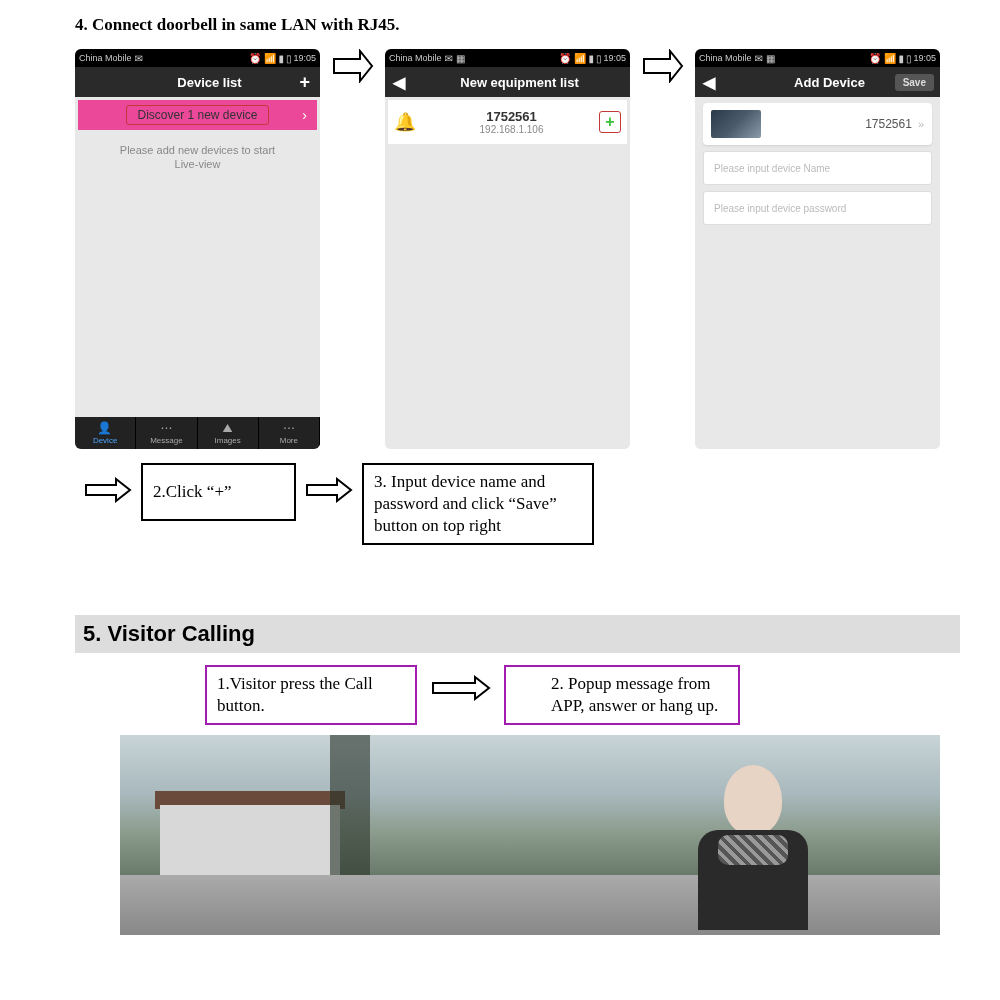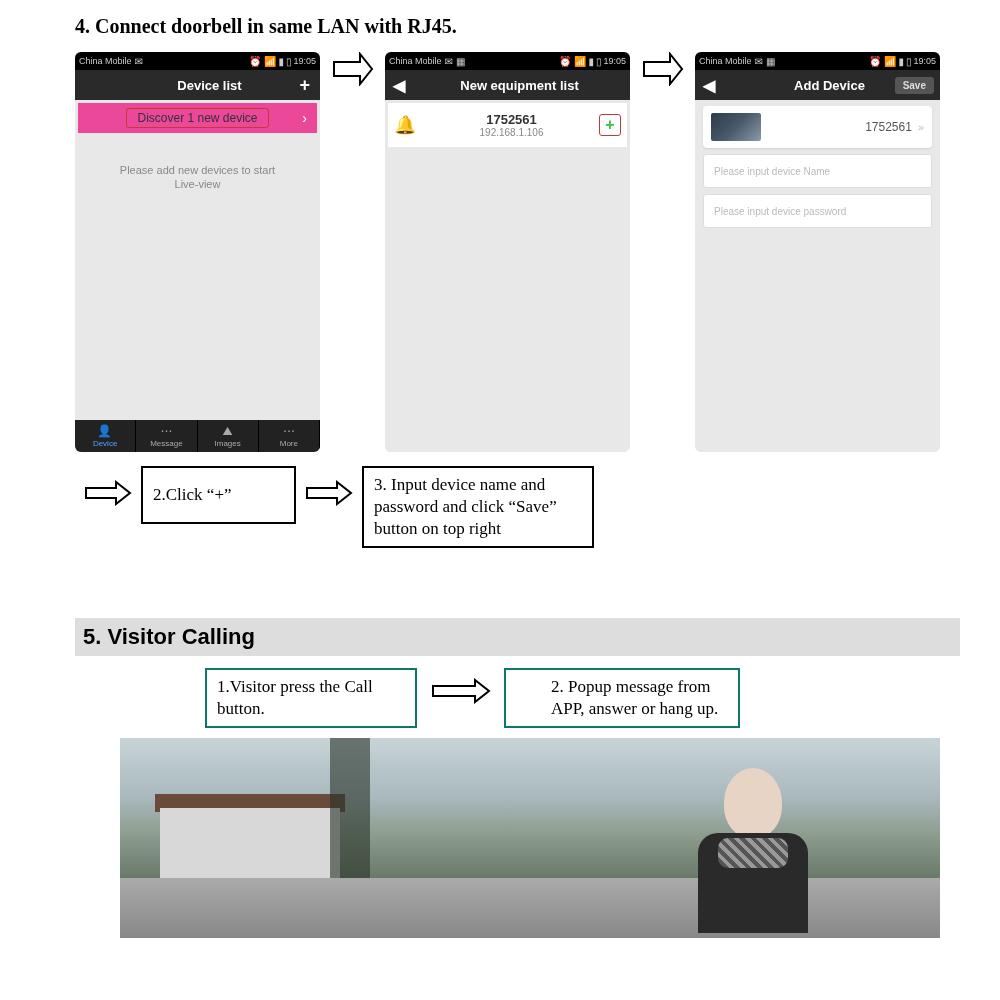--- a/index.html
+++ b/index.html
@@ -1,33 +1,33 @@
 <!DOCTYPE html>
 <html><head>
 <meta charset="utf-8">
 <style>
   * { box-sizing: border-box; margin: 0; padding: 0; }
   body { font-family: "Times New Roman", serif; background: #fff; width: 1000px; height: 1000px; position: relative; }
   .page { padding: 15px 40px 0 75px; }
-  .step-heading { font-size: 20px; font-weight: bold; margin-bottom: 14px; }
+  .step-heading { font-size: 17px; font-weight: bold; margin-bottom: 14px; }
   .phones-row { display: flex; align-items: flex-start; gap: 10px; }
   .phone { width: 245px; height: 400px; background: #e4e4e4; border-radius: 6px; position: relative; overflow: hidden; display: flex; flex-direction: column; }
   .status-bar { height: 18px; background: #000; color: #ccc; font-size: 9px; display: flex; align-items: center; justify-content: space-between; padding: 0 4px; font-family: Arial, sans-serif; }
   .status-left { display: flex; align-items: center; gap: 3px; }
   .status-right { display: flex; align-items: center; gap: 2px; }
   .status-icon { font-size: 10px; }
   .title-bar { height: 30px; background: #2a2a2a; color: #fff; font-size: 13px; font-weight: bold; display: flex; align-items: center; justify-content: center; position: relative; font-family: Arial, sans-serif; padding-left: 24px; }
   .back-icon { position: absolute; left: 8px; font-size: 16px; cursor: pointer; }
   .plus-icon { position: absolute; right: 10px; font-size: 18px; font-weight: bold; cursor: pointer; }
   .save-btn { position: absolute; right: 6px; background: #555; color: #ddd; padding: 3px 8px; border-radius: 3px; font-size: 10px; cursor: pointer; }
   .phone-body { flex: 1; background: #e8e8e8; position: relative; }
   .discover-banner { margin: 3px; background: #ec4899; height: 30px; display: flex; align-items: center; justify-content: center; position: relative; font-family: Arial, sans-serif; font-size: 12px; color: #333; cursor: pointer; }
   .discover-text { border: 1.5px solid #c43838; padding: 2px 10px; border-radius: 3px; }
   .discover-chevron { position: absolute; right: 10px; color: #fff; font-size: 14px; }
-  .placeholder-msg { text-align: center; margin-top: 30px; font-size: 11px; color: #888; font-family: Arial, sans-serif; line-height: 1.3; }
+  .placeholder-msg { text-align: center; margin-top: 13px; font-size: 11px; color: #888; font-family: Arial, sans-serif; line-height: 1.3; }
   .bottom-nav { height: 32px; background: #222; display: flex; }
   .nav-item { flex: 1; display: flex; flex-direction: column; align-items: center; justify-content: center; color: #aaa; font-size: 8px; font-family: Arial, sans-serif; border-right: 1px solid #000; }
   .nav-item.active { color: #4da6ff; }
   .nav-icon { font-size: 12px; margin-bottom: 1px; }
   .equip-item { margin: 3px; background: #fff; height: 44px; display: flex; align-items: center; padding: 0 6px; font-family: Arial, sans-serif; }
   .bell-icon { color: #3ea8e8; font-size: 18px; width: 30px; }
   .equip-text { flex: 1; text-align: center; }
   .equip-id { font-size: 13px; font-weight: bold; color: #333; }
   .equip-ip { font-size: 10px; color: #888; }
   .green-plus-box { width: 22px; height: 22px; border: 1.5px solid #c43838; border-radius: 3px; display: flex; align-items: center; justify-content: center; cursor: pointer; }
@@ -41,21 +41,21 @@
   .arrow-svg { width: 42px; height: 34px; }
   .captions-row { display: flex; align-items: flex-start; gap: 0; margin-top: 14px; }
   .caption-box { border: 2px solid #000; padding: 6px 10px; font-size: 17px; font-family: "Times New Roman", serif; line-height: 1.3; background: #fff; }
   .cap1 { width: 240px; margin-left: -5px; }
   .cap2 { width: 155px; padding: 16px 10px; margin-left: 6px; }
   .cap3 { width: 232px; margin-left: 6px; }
   .arrow-cap { width: 55px; display: flex; justify-content: center; align-items: center; margin-top: 14px; margin-left: 5px; }
   .arrow-cap svg { width: 48px; height: 26px; }
   .section5-heading { background: #ddd; font-family: Verdana, Arial, sans-serif; font-size: 22px; font-weight: bold; padding: 6px 8px; margin-top: 70px; }
   .section5-captions { display: flex; align-items: flex-start; margin-top: 12px; margin-left: 130px; }
-  .s5cap { border: 2px solid #0f766e; padding: 6px 10px; font-size: 17px; font-family: "Times New Roman", serif; line-height: 1.3; background: #fff; }
+  .s5cap { border: 2px solid #a21caf; padding: 6px 10px; font-size: 17px; font-family: "Times New Roman", serif; line-height: 1.3; background: #fff; }
   .s5cap1 { width: 212px; }
   .s5cap2 { width: 236px; margin-left: 6px; padding-left: 45px; }
   .s5arrow { width: 75px; display: flex; justify-content: center; align-items: center; margin-top: 10px; margin-left: 6px; }
   .s5arrow svg { width: 60px; height: 26px; }
   .visitor-photo { margin-top: 10px; margin-left: 45px; width: 820px; height: 200px; background: linear-gradient(180deg, #c8d4d8 0%, #a8b8bc 30%, #8a9a8a 50%, #6a7a6a 70%, #4a5a4a 100%); position: relative; overflow: hidden; }
   .tree { position: absolute; width: 40px; height: 160px; background: rgba(40,50,40,.6); left: 210px; top: 0; }
   .house { position: absolute; width: 180px; height: 120px; background: #d8d8d8; left: 40px; top: 70px; }
   .roof { position: absolute; width: 190px; height: 18px; background: #6a4a3a; left: 35px; top: 56px; }
   .road { position: absolute; width: 100%; height: 60px; background: linear-gradient(180deg, #aaa 0%, #888 100%); bottom: 0; }
   .person { position: absolute; right: 110px; top: 30px; width: 155px; height: 170px; }

